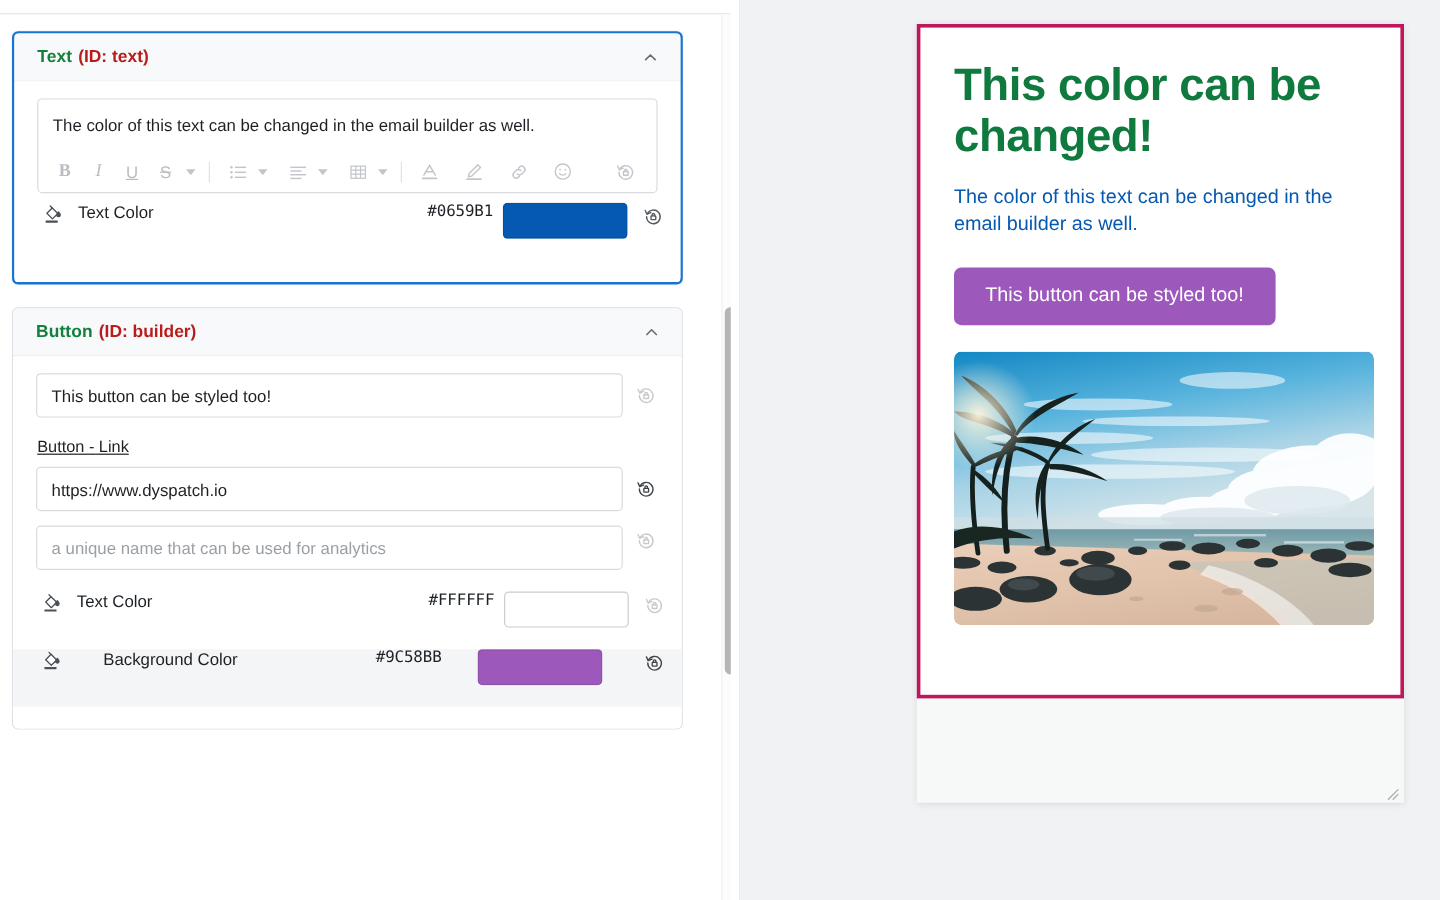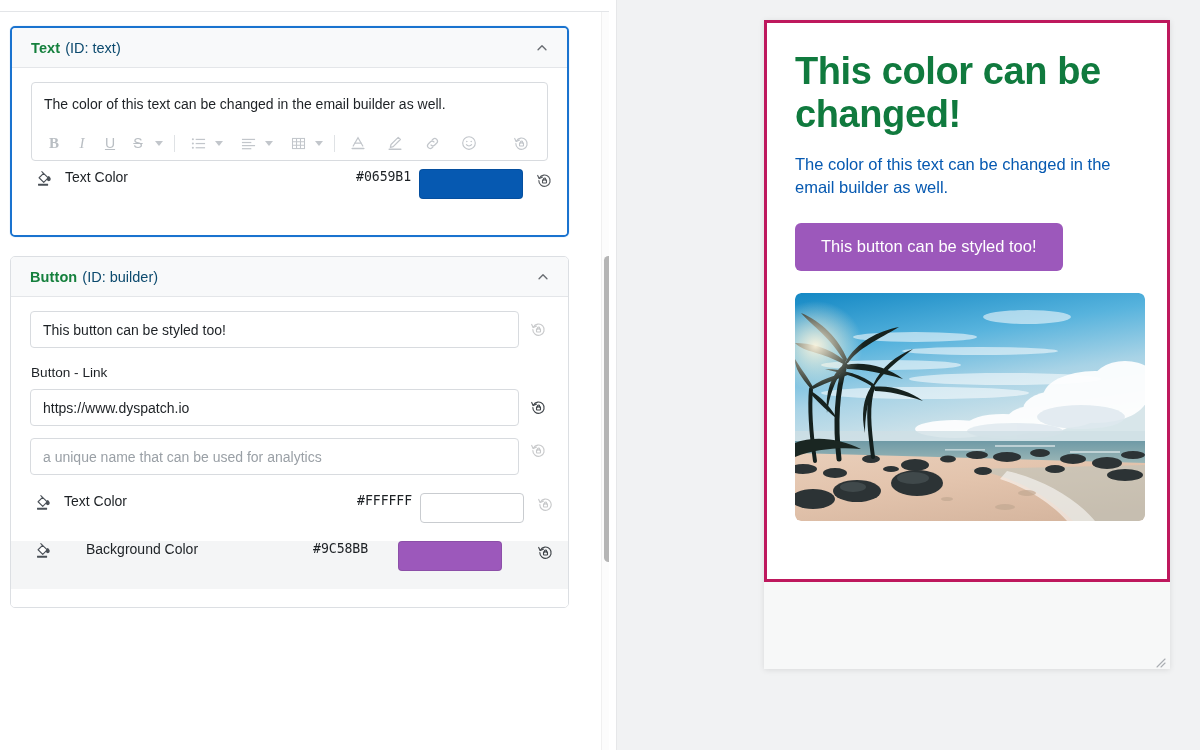--- a/index.html
+++ b/index.html
@@ -41,21 +41,21 @@
   }
   .card-header {
     height: 40px;
     display: flex; align-items: center; justify-content: space-between;
     padding: 0 18px 0 19px;
     background: #f8f9fa;
     border-bottom: 1px solid #e4e6e9;
     border-radius: 4px 4px 0 0;
   }
   .card-title { font-size: 14.5px; color: #15803d; font-weight: 600; letter-spacing: .1px;}
-  .card-id { font-size: 14.5px; color: #0c4a6e; font-weight: 400; margin-left: 5px; }
+  .card-id { font-size: 14.5px; color: #b91c1c; font-weight: 700; margin-left: 5px; }
   .chev { width: 14px; height: 14px; display:block; opacity: .75;}
   .card-body { padding: 14px 19px 18px 19px; background:#fff; border-radius: 0 0 4px 4px;}
 
   .field-label {
     font-size: 13.6px; color: #1d2125; margin: 2px 0 9px 1px;
     display: flex; align-items: center; justify-content: space-between;
   }
 
   
   .rte {
@@ -86,21 +86,21 @@
   .input-row { display: flex; align-items: center; gap: 8px; }
   .text-input {
     flex: 1 1 auto; height: 37px; border: 1px solid #d8dbdf; border-radius: 4px;
     background: #fff; display: flex; align-items: center; padding: 0 12px;
     font-size: 14px; color: #1d2125;
   }
   .text-input.placeholder { color: #9aa0a6; margin-top: 12px; }
   .revert { width: 22px; height: 22px; flex: 0 0 22px; display:flex; align-items:center; justify-content:center;}
   .revert.dim { opacity: .32; }
 
-  .mt18 { margin-top: 17px; }
+  .mt18 { margin-top: 17px; text-decoration: underline; }
 
   
   .color-row {
     display: flex; align-items: flex-start; height: 48px;
     padding: 0 12px 0 10px; margin: 0 -19px;
   }
   .color-row.alt { background: #f4f5f6; gap: 22px; }
   .color-row .bucket { width: 26px; flex: 0 0 26px; display:flex; align-items:center; justify-content:center; margin-left: 9px;}
   .color-row .clabel { font-size: 14px; color: #1d2125; margin-left: 8px; flex: 1 1 auto; }
   .color-row .hex {

